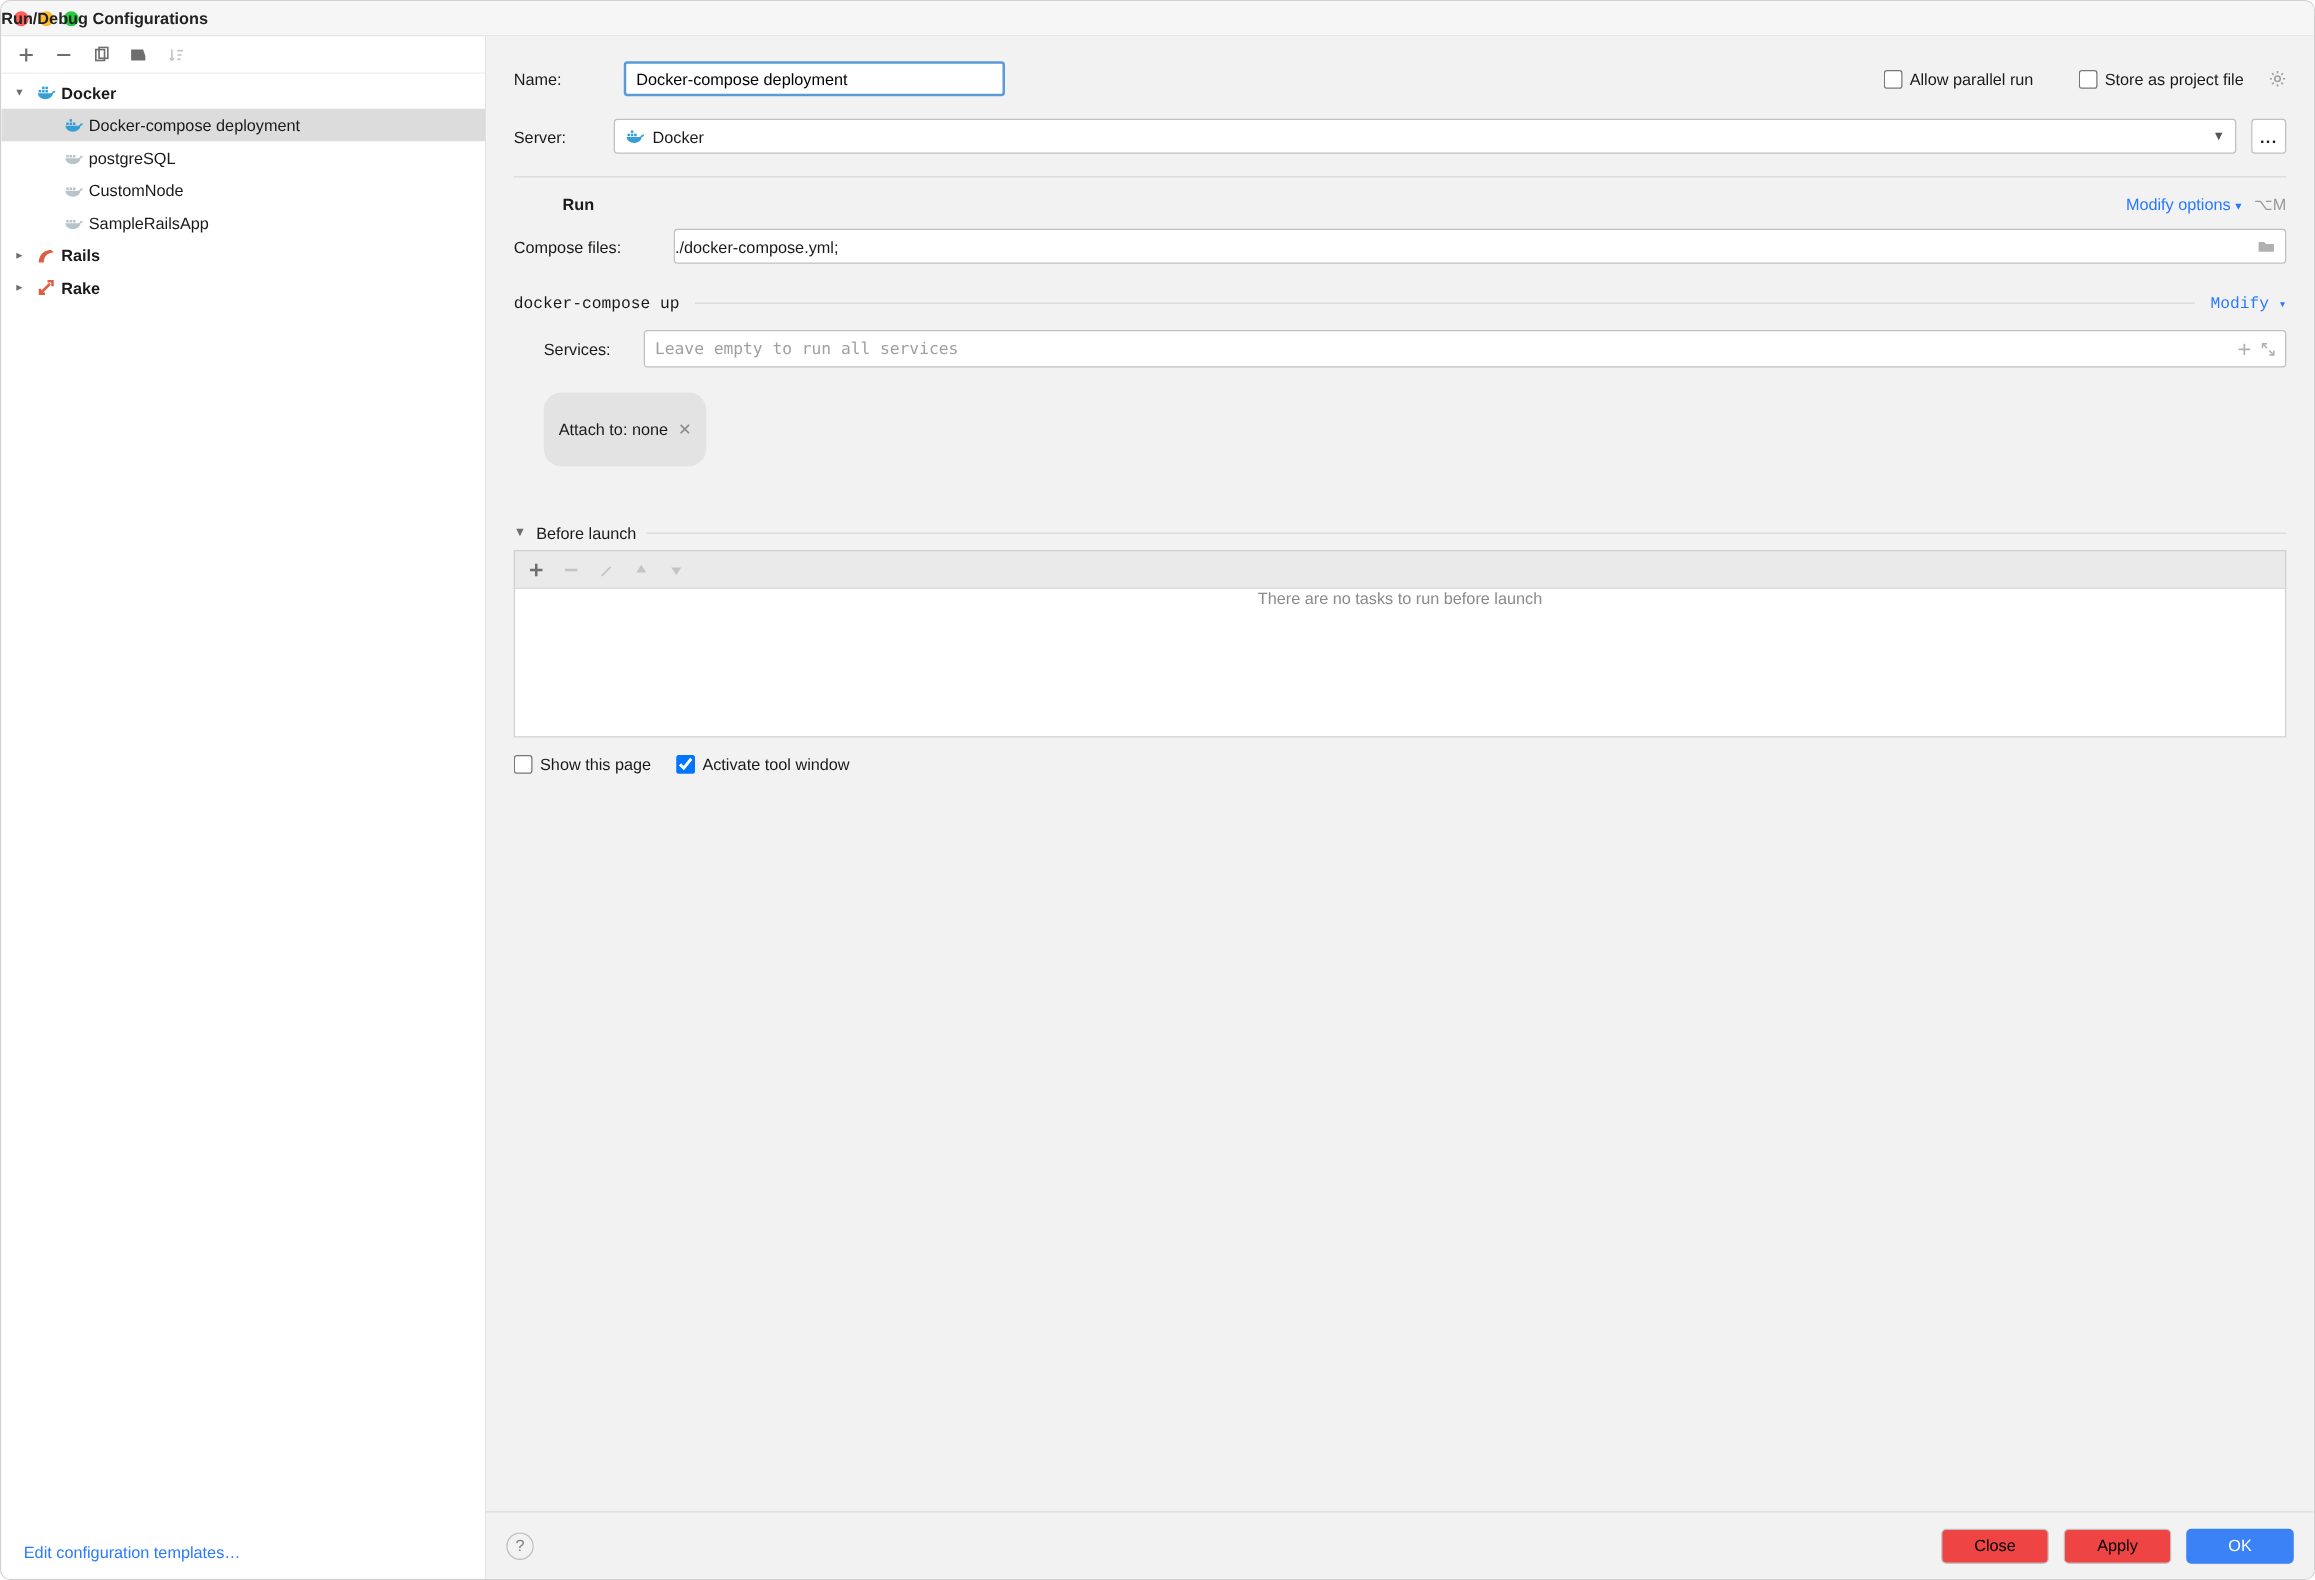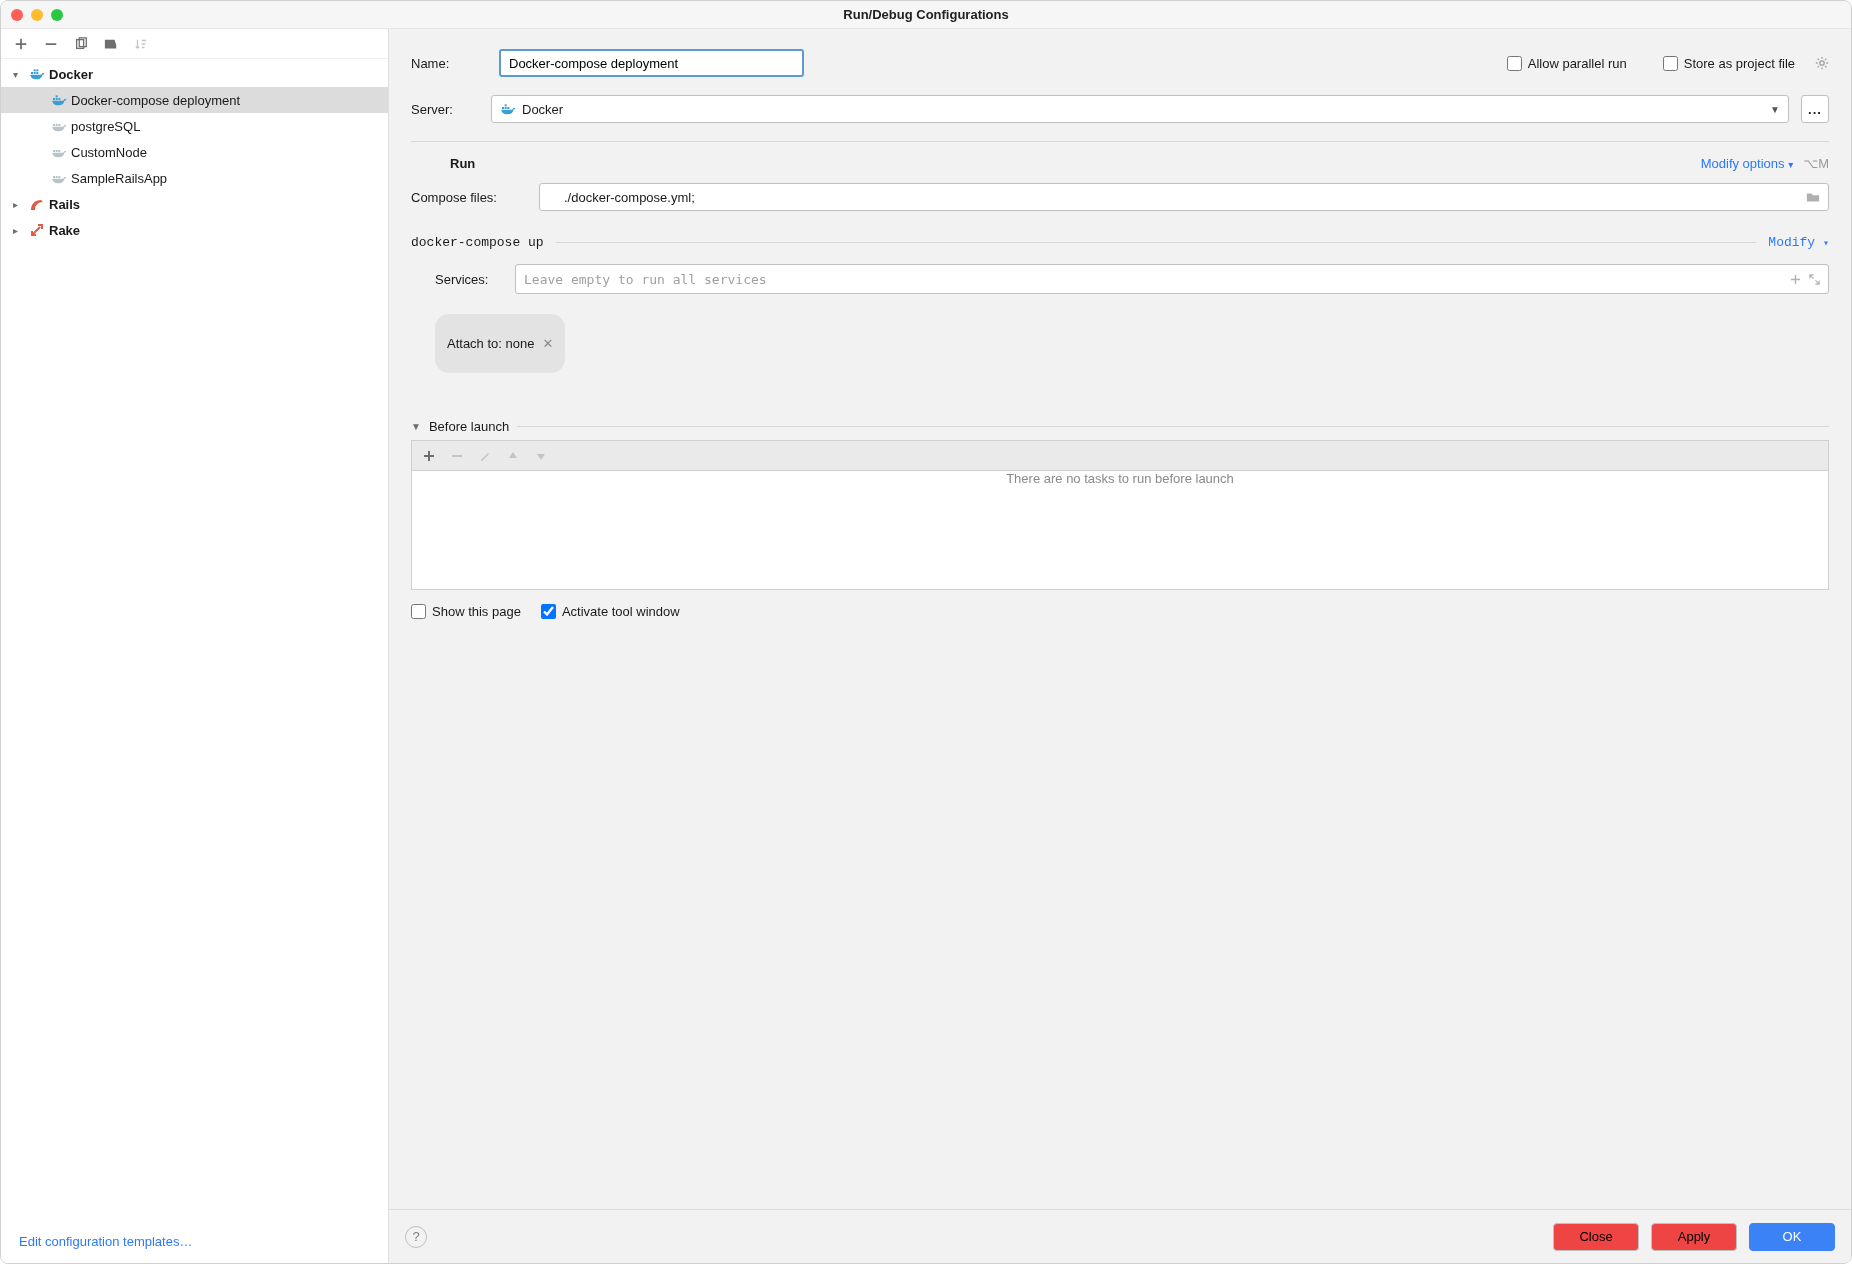--- a/index.html
+++ b/index.html
@@ -33,21 +33,21 @@
     gap:8px;
     align-items:center;
   }
   .dot { width:12px; height:12px; border-radius:50%; }
   .dot.red{background:#ff5f57;}
   .dot.yellow{background:#febc2e;}
   .dot.green{background:#28c840;}
   .titlebar .title{
     position:absolute;
     left:0; right:0;
-    text-align:center;
+    text-align:left;
     font-weight:600;
     font-size:13px;
     color:#222;
     pointer-events:none;
   }
   .body {
     flex:1;
     display:flex;
     min-height:0;
   }
@@ -162,21 +162,21 @@
   .shortcut{ color:#9a9a9a; font-size:13px;}
   .compose-row{ display:flex; align-items:center; gap:16px; margin-bottom:24px;}
   .compose-row .lbl{width:112px;}
   .input-with-icon{
     flex:1;
     height:28px;
     border:1px solid #c0c0c0;
     border-radius:3px;
     background:#fff;
     display:flex; align-items:center;
-    padding:0 24px;
+    padding:0 0;
     position:relative;
   }
   .input-with-icon .trail{ position:absolute; right:8px; color:#b0b0b0;}
   .subsection-head{
     display:flex; align-items:center; gap:12px;
     margin:16px 0 14px 0;
     font-family:Liberation Mono, monospace;
   }
   .subsection-head .line{ flex:1; height:1px; background:#d8d8d8;}
   .subsection-head .title{font-size:13px;}

